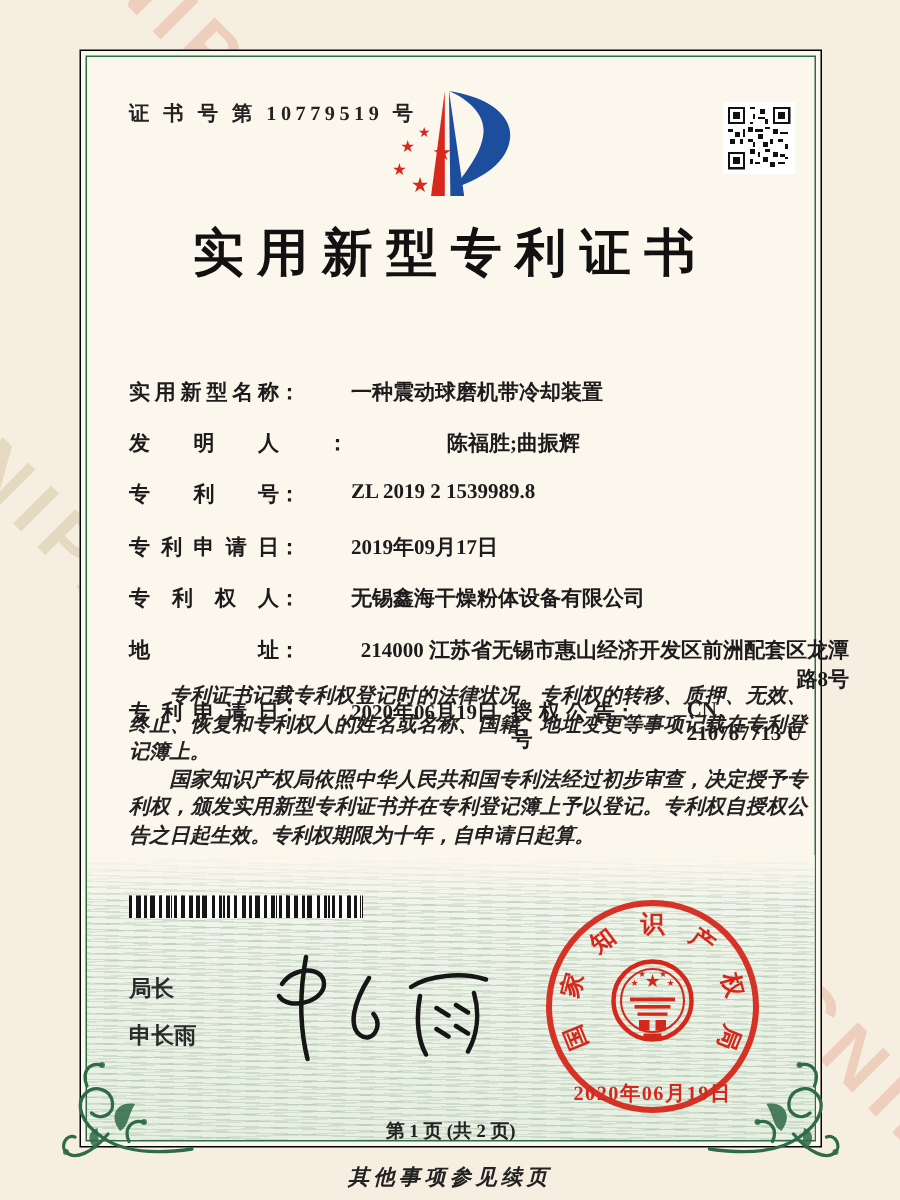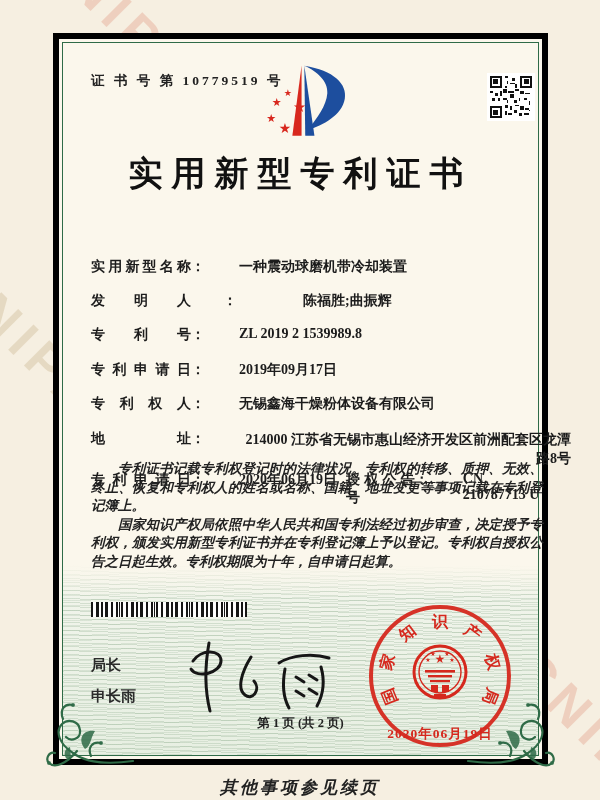--- a/index.html
+++ b/index.html
@@ -13,21 +13,21 @@
         font-size:52px; letter-spacing:8px; transform:rotate(45deg);
         pointer-events:none; z-index:1; user-select:none; }
   .wm1 { top:-18px; left:18px; color:rgba(228,160,138,.40); }
   .wm2 { top:205px; left:370px; color:rgba(206,186,148,.45); }
   .wm3 { top:310px; left:-75px; color:rgba(206,186,148,.40); }
   .wm4 { top:470px; left:120px; color:rgba(210,192,158,.33); }
   .wm5 { top:700px; left:495px; color:rgba(228,160,138,.40); }
 
   
   .frame { position:absolute; left:53px; top:33px; width:495px; height:732px;
-           border:6px solid #000000; background:#fbf7ec; z-index:2; }
+           border:1px solid #000000; background:#fbf7ec; z-index:2; }
   .frame-inner { position:absolute; left:3px; top:3px; right:3px; bottom:3px;
                  border:1px solid #2f6b47; }
 
   
   .band { position:absolute; left:4px; right:4px; bottom:4px; height:190px; z-index:0;
     background:
       repeating-linear-gradient(2deg,  rgba(140,172,140,.30) 0 1px, transparent 1px 4px),
       repeating-linear-gradient(-2deg, rgba(140,172,140,.22) 0 1px, transparent 1px 5px),
       linear-gradient(180deg,#f2f5ec 0,#e7efe2 100%); }
   .band::before { content:""; position:absolute; left:0; right:0; top:0; height:34px;
@@ -90,25 +90,25 @@
   .sc1 { transform:rotate(-75deg)  translateY(-54px); }
   .sc2 { transform:rotate(-37deg)  translateY(-54px); }
   .sc3 { transform:rotate(0deg)    translateY(-54px); }
   .sc4 { transform:rotate(37deg)   translateY(-54px); }
   .sc5 { transform:rotate(75deg)   translateY(-54px); }
   .sc6 { transform:rotate(112deg)  translateY(-54px); }
   .emblem { position:absolute; left:50%; top:47%; transform:translate(-50%,-50%); }
   .seal-date { position:absolute; left:0; right:0; bottom:6px; text-align:center;
                color:#d5281d; font-size:13.5px; font-weight:bold; letter-spacing:1px; }
 
-  .page-info { position:absolute; left:0; right:0; bottom:27px; text-align:center;
+  .page-info { position:absolute; left:0; right:0; bottom:1px; text-align:center;
                font-size:12.5px; font-weight:bold; color:#222; z-index:4; }
 
   .footer-note { position:absolute; left:0; right:0; top:776px; text-align:center;
-                 font-size:17px; font-weight:bold; font-style:italic; color:#222;
+                 font-size:14px; font-weight:bold; font-style:italic; color:#222;
                  letter-spacing:3px; z-index:3; }
 </style>
 </head>
 <body>
 
 <div class="page">
 
   <div class="wm wm1">CNIPA</div>
   <div class="wm wm2">CNIPA</div>
   <div class="wm wm3">CNIPA</div>

